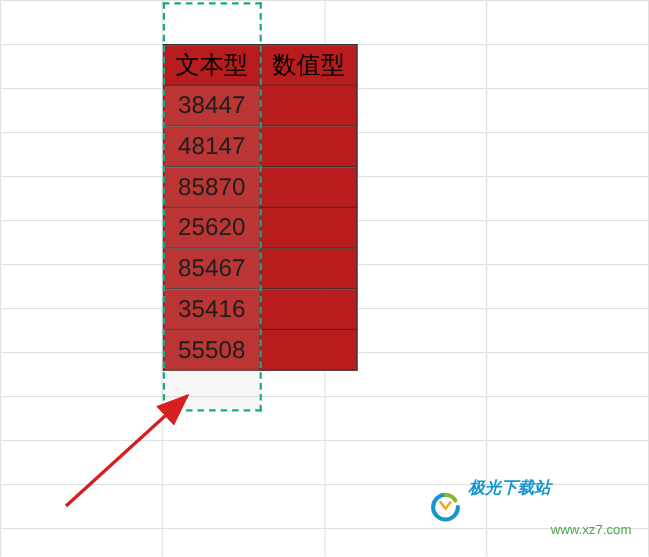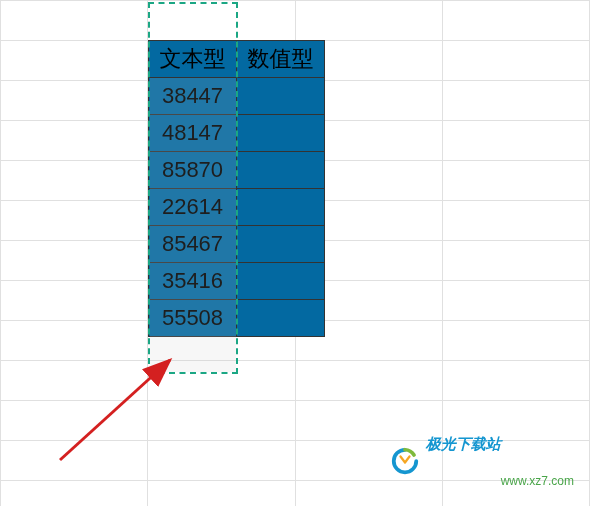--- a/index.html
+++ b/index.html
@@ -38,21 +38,21 @@
       top: 40px;
       left: 148px;
       border-collapse: collapse;
     }
     .data-table td, .data-table th {
       border: 1px solid #333;
       width: 88px;
       height: 37px;
       text-align: center;
       font-size: 22px;
-      background: #0369a1;
+      background: #b91c1c;
       padding: 0;
     }
     .data-table th {
       font-weight: normal;
       font-size: 22px;
     }
     .selection {
       position: absolute;
       top: 2px;
       left: 148px;
@@ -224,21 +224,21 @@
     </tr>
     <tr>
       <td>48147</td>
       <td></td>
     </tr>
     <tr>
       <td>85870</td>
       <td></td>
     </tr>
     <tr>
-      <td>22614</td>
+      <td>25620</td>
       <td></td>
     </tr>
     <tr>
       <td>85467</td>
       <td></td>
     </tr>
     <tr>
       <td>35416</td>
       <td></td>
     </tr>

